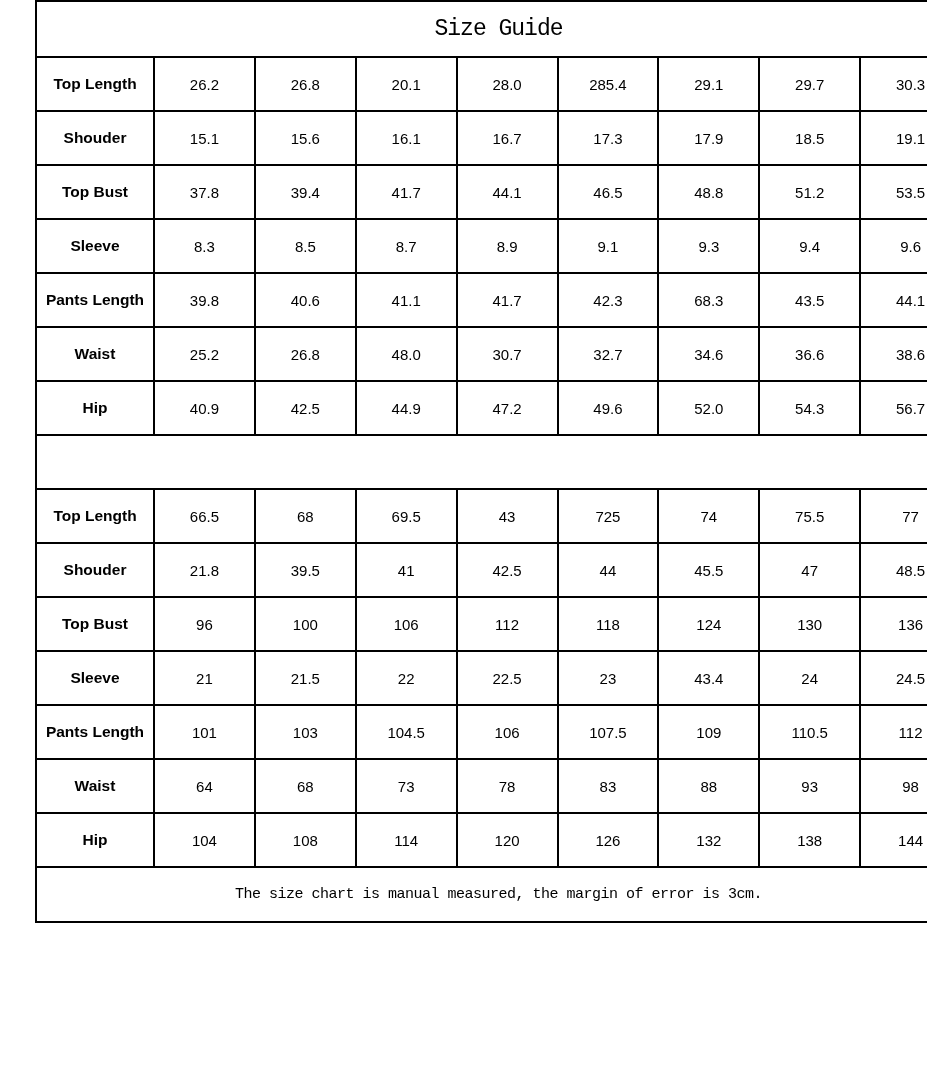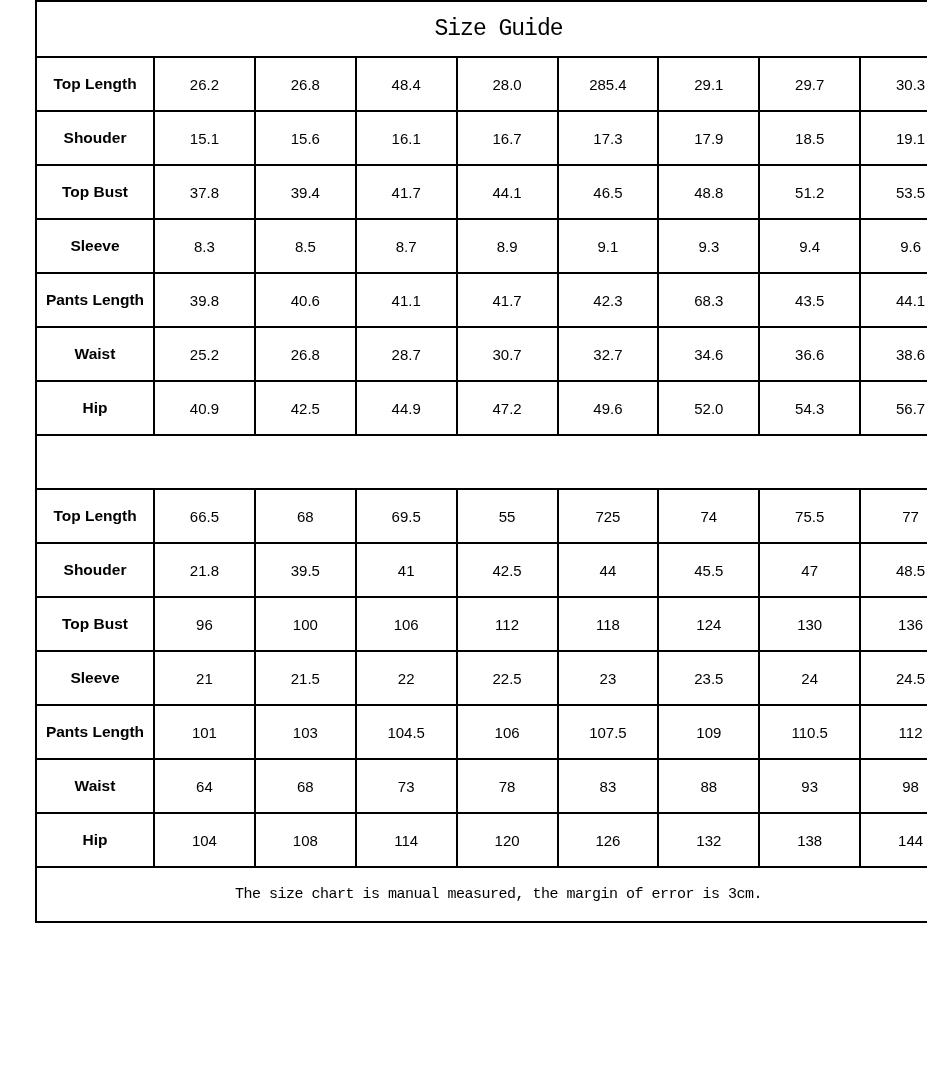--- a/index.html
+++ b/index.html
@@ -75,21 +75,21 @@
       <col>
   </colgroup>
   <tbody>
     <tr class="title-row">
       <td colspan="9">Size Guide</td>
     </tr>
       <tr class="data-row">
         <td class="row-label">Top Length</td>
         <td>26.2</td>
         <td>26.8</td>
-        <td>48.4</td>
+        <td>20.1</td>
         <td>28.0</td>
         <td>285.4</td>
         <td>29.1</td>
         <td>29.7</td>
         <td>30.3</td>
       </tr>
       <tr class="data-row">
         <td class="row-label">Shouder</td>
         <td>15.1</td>
         <td>15.6</td>
@@ -130,21 +130,21 @@
         <td>41.7</td>
         <td>42.3</td>
         <td>68.3</td>
         <td>43.5</td>
         <td>44.1</td>
       </tr>
       <tr class="data-row">
         <td class="row-label">Waist</td>
         <td>25.2</td>
         <td>26.8</td>
-        <td>28.7</td>
+        <td>48.0</td>
         <td>30.7</td>
         <td>32.7</td>
         <td>34.6</td>
         <td>36.6</td>
         <td>38.6</td>
       </tr>
       <tr class="data-row">
         <td class="row-label">Hip</td>
         <td>40.9</td>
         <td>42.5</td>
@@ -156,21 +156,21 @@
         <td>56.7</td>
       </tr>
       <tr class="spacer-row">
         <td colspan="9"></td>
       </tr>
       <tr class="data-row">
         <td class="row-label">Top Length</td>
         <td>66.5</td>
         <td>68</td>
         <td>69.5</td>
-        <td>55</td>
+        <td>43</td>
         <td>725</td>
         <td>74</td>
         <td>75.5</td>
         <td>77</td>
       </tr>
       <tr class="data-row">
         <td class="row-label">Shouder</td>
         <td>21.8</td>
         <td>39.5</td>
         <td>41</td>
@@ -191,21 +191,21 @@
         <td>130</td>
         <td>136</td>
       </tr>
       <tr class="data-row">
         <td class="row-label">Sleeve</td>
         <td>21</td>
         <td>21.5</td>
         <td>22</td>
         <td>22.5</td>
         <td>23</td>
-        <td>23.5</td>
+        <td>43.4</td>
         <td>24</td>
         <td>24.5</td>
       </tr>
       <tr class="data-row">
         <td class="row-label">Pants Length</td>
         <td>101</td>
         <td>103</td>
         <td>104.5</td>
         <td>106</td>
         <td>107.5</td>

